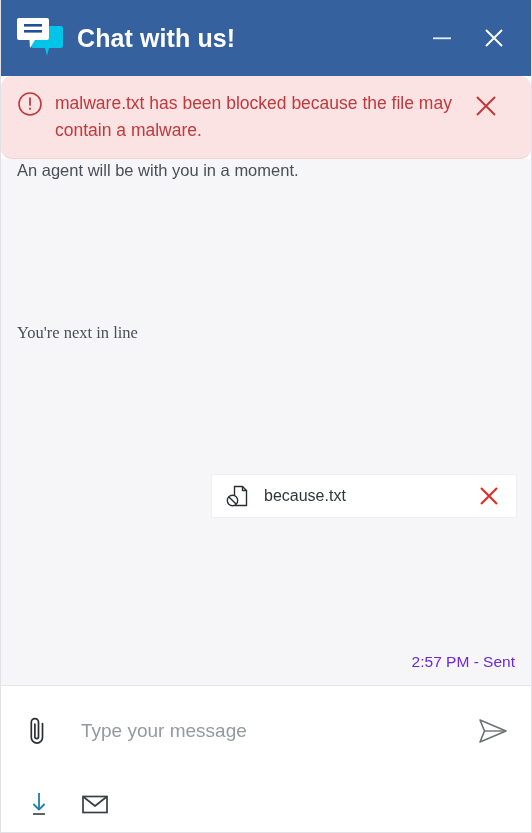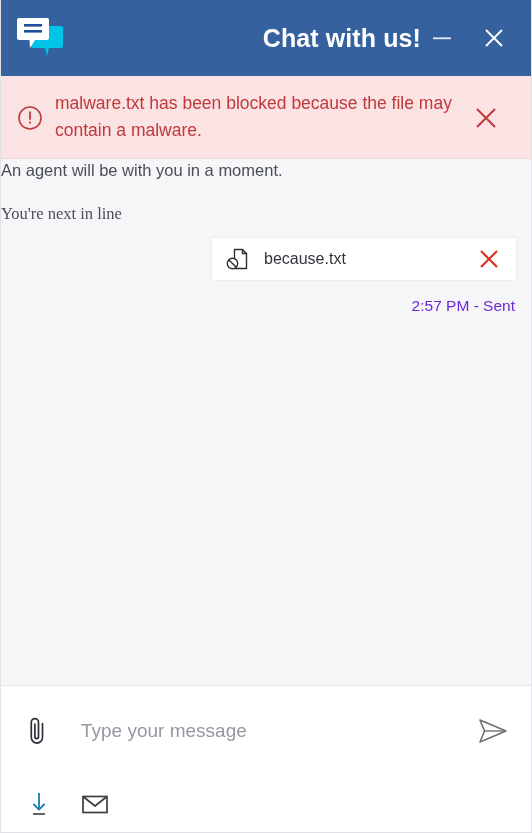--- a/index.html
+++ b/index.html
@@ -29,21 +29,20 @@
   
   .header {
     height: 76px;
     min-height: 76px;
     background: #35619F;
     display: flex;
     align-items: center;
     padding: 0 16px 0 14px;
     box-sizing: border-box;
     position: relative;
-    text-align: right;
   }
   .header-icon {
     width: 52px;
     height: 48px;
     position: relative;
     flex: 0 0 auto;
     margin-right: 10px;
   }
   .header-title {
     color: #ffffff;
@@ -63,24 +62,25 @@
     flex: 0 0 auto;
     cursor: pointer;
   }
   .win-btn.minimize { margin-right: 10px; }
 
   
   .alert {
     background: #FBE2E3;
     border-bottom: 1px solid #efd4d5;
     display: flex;
-    align-items: center;
+    align-items: flex-start;
     padding: 14px 14px 14px 16px;
     box-sizing: border-box;
     min-height: 78px;
+    border-radius: 11px;
   }
   .alert-icon {
     flex: 0 0 auto;
     width: 26px;
     height: 26px;
     margin-top: 1px;
     margin-right: 12px;
   }
   .alert-text {
     flex: 1 1 auto;
@@ -101,22 +101,22 @@
     cursor: pointer;
   }
 
   
   .chat-body {
     flex: 1 1 auto;
     background: #F6F6F8;
     border-bottom: 1px solid #e6e6ea;
     display: flex;
     flex-direction: column;
-    justify-content: flex-start;
-    padding: 0 14px 12px 0;
+    justify-content: space-between;
+    padding: 0 14px 12px 16px;
     box-sizing: border-box;
     overflow: hidden;
   }
   .sys-msg {
     color: #4a4f57;
     font-size: 16.5px;
     line-height: 22px;
     margin-bottom: 22px;
   }
   .sys-msg.tight { margin-bottom: 12px; font-family: Liberation Serif, serif; }

